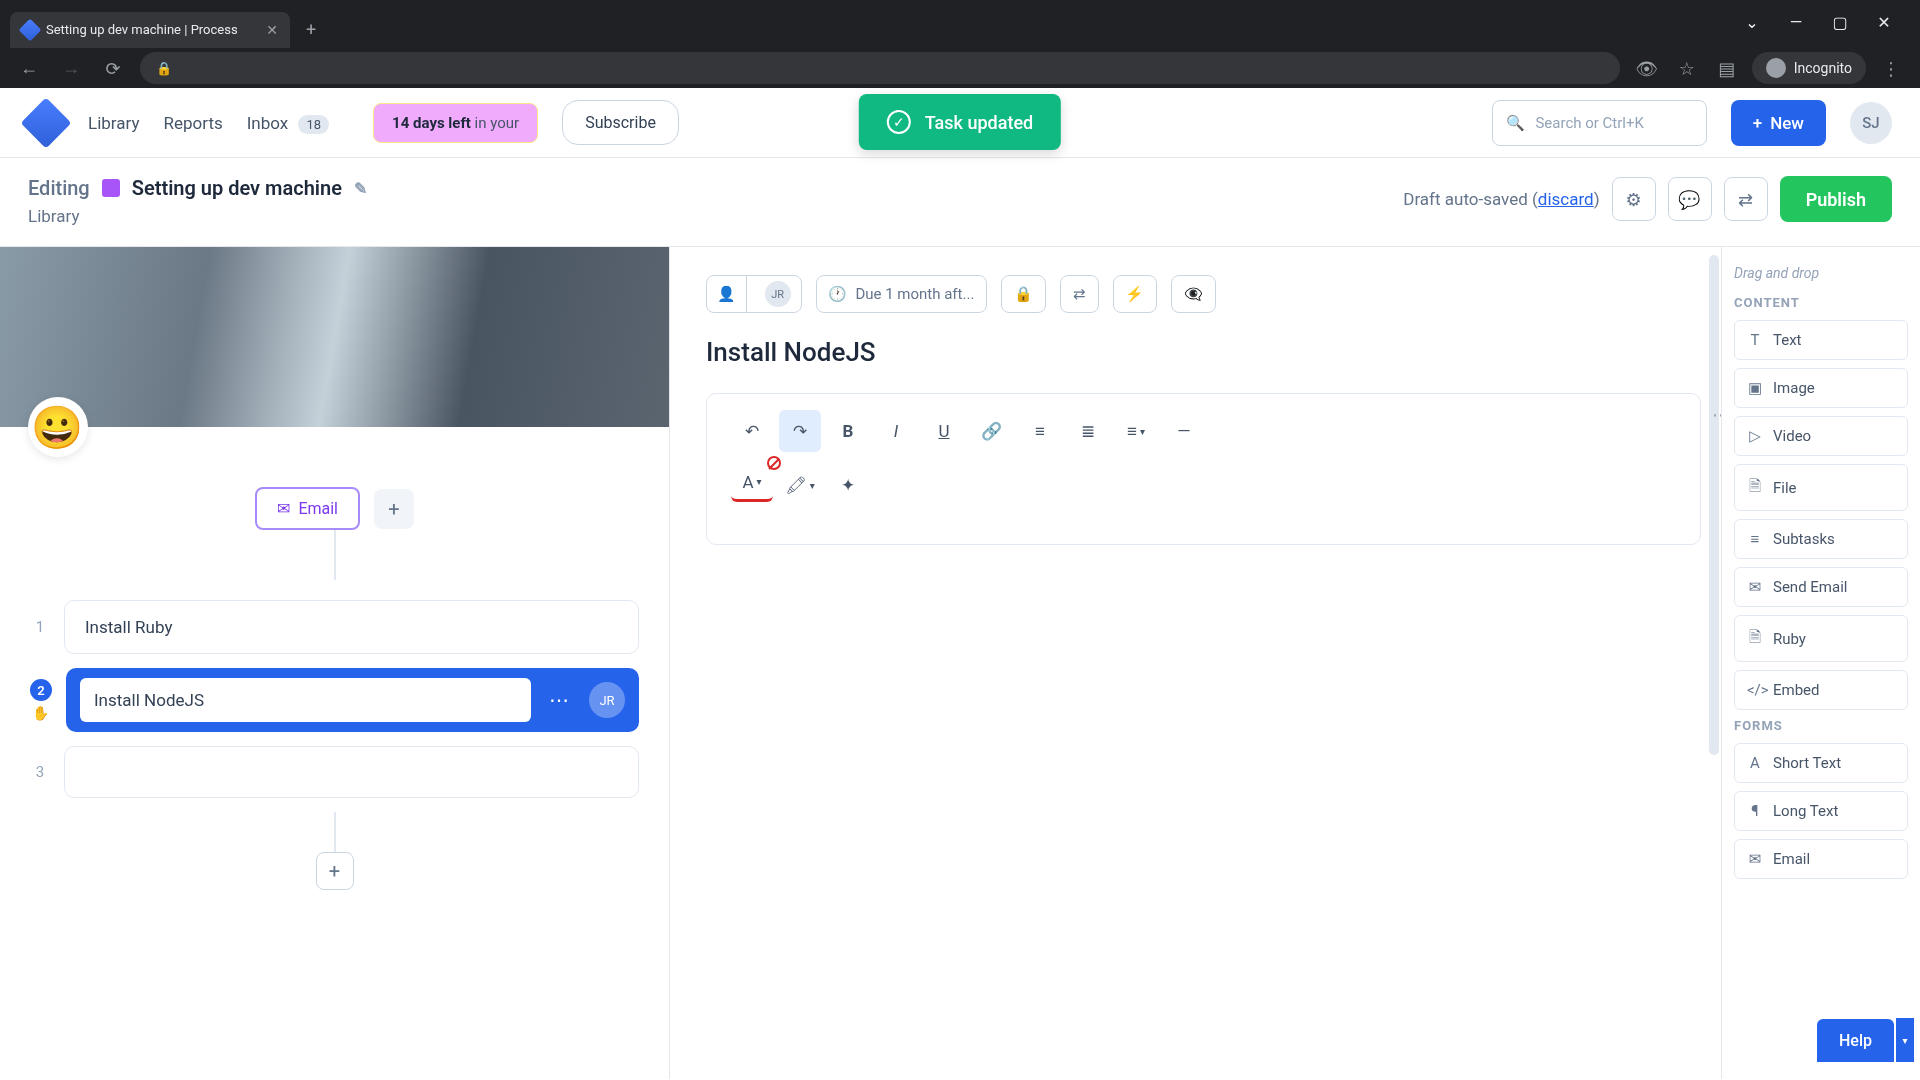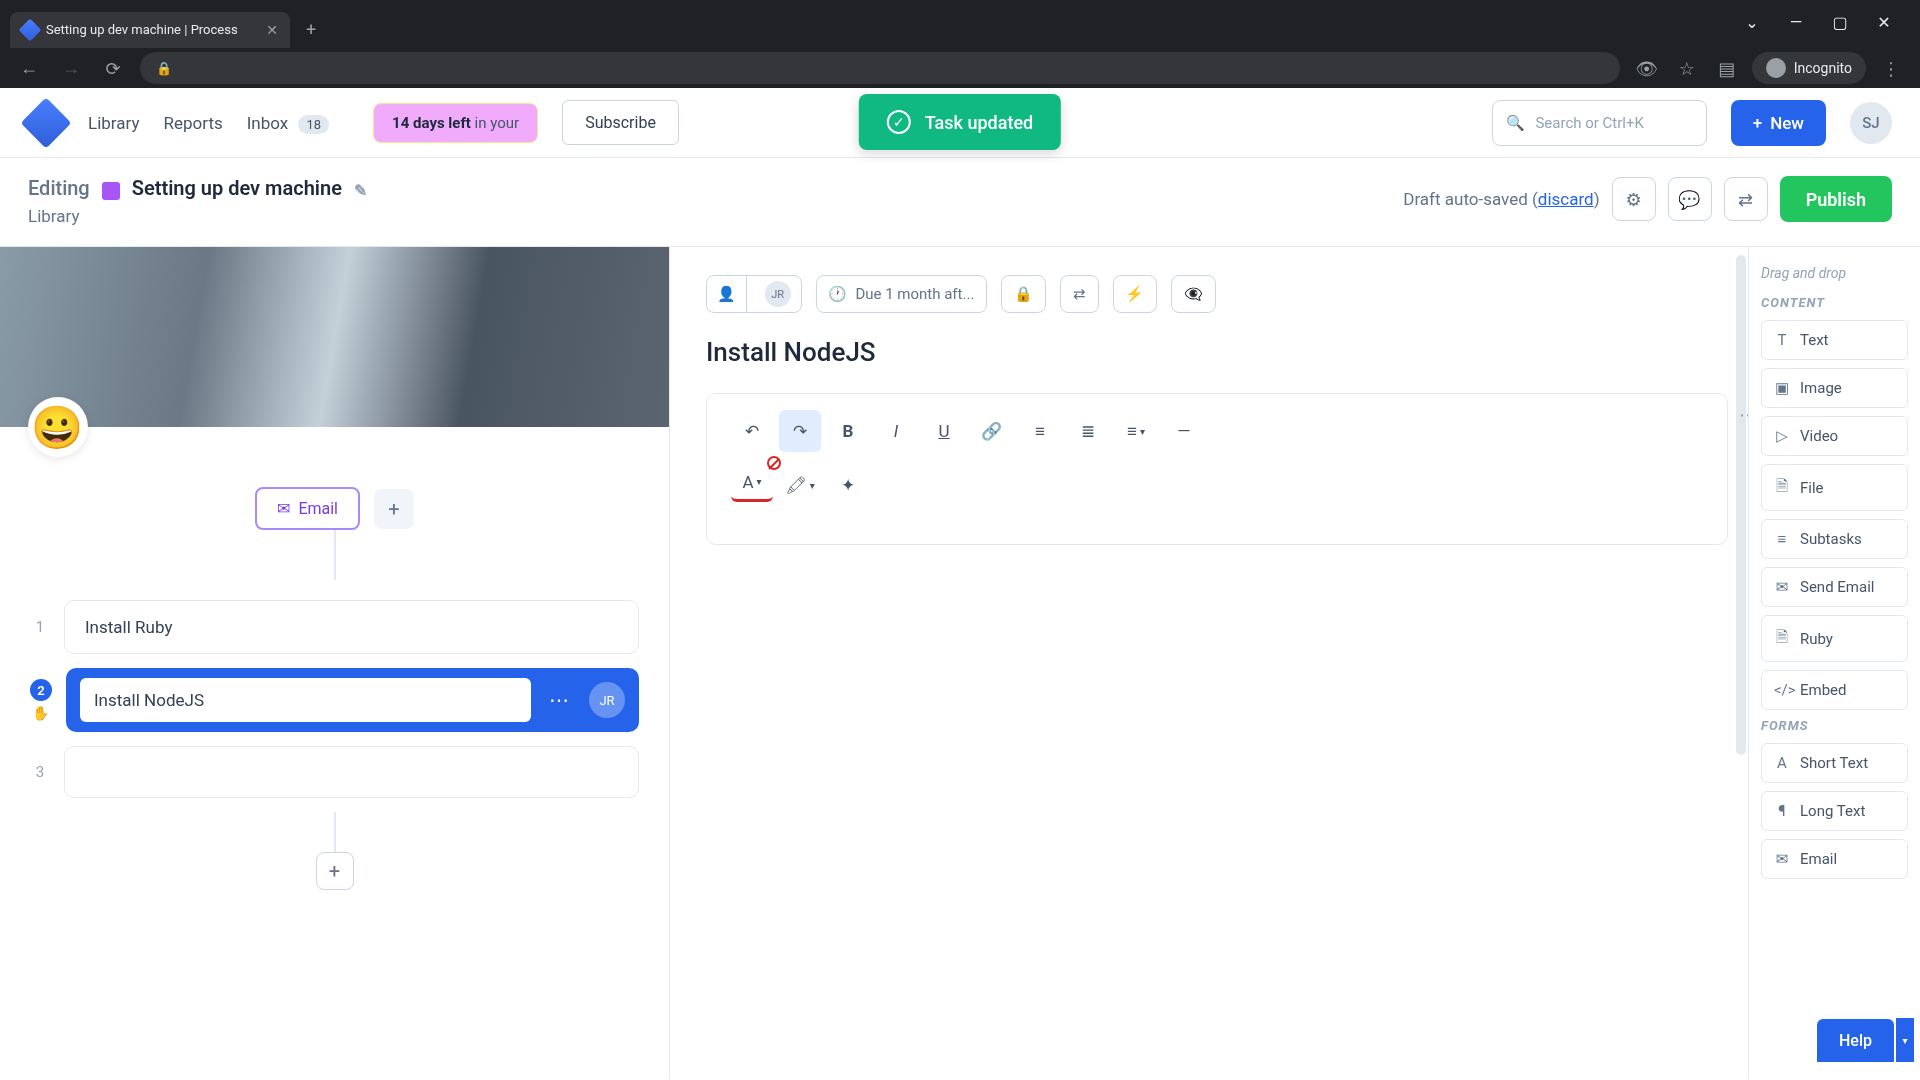--- a/index.html
+++ b/index.html
@@ -27,33 +27,33 @@
 .incognito-badge { background: #35363a; border-radius: 20px; padding: 6px 14px; display: flex; align-items: center; gap: 8px; font-size: 14px; }
 .incog-icon { width: 20px; height: 20px; background: #9aa0a6; border-radius: 50%; position: relative; }
 
 
 .app-bar { height: 70px; background: #fff; display: flex; align-items: center; padding: 0 28px; gap: 24px; border-bottom: 1px solid #e5e7eb; }
 .logo { width: 36px; height: 36px; background: linear-gradient(135deg, #4a7eff, #2e5fd8); transform: rotate(45deg); border-radius: 4px; }
 .nav-link { font-size: 17px; color: #475569; cursor: pointer; }
 .inbox-badge { background: #e2e8f0; color: #475569; font-size: 13px; padding: 2px 8px; border-radius: 10px; margin-left: 6px; }
 .trial-banner { background: #f0abfc; border: 1px solid #fde68a; border-radius: 8px; padding: 10px 18px; font-size: 15px; color: #475569; margin-left: 20px; }
 .trial-banner b { color: #1e293b; }
-.subscribe-btn { background: #fff; border: 1px solid #cbd5e1; border-radius: 6px; padding: 12px 22px; font-size: 16px; color: #334155; cursor: pointer; }
+.subscribe-btn { background: #fff; border: 1px solid #cbd5e1; border-radius: 16px; padding: 12px 22px; font-size: 16px; color: #334155; cursor: pointer; }
 .search-box { border: 1px solid #cbd5e1; border-radius: 8px; height: 46px; width: 215px; display: flex; align-items: center; padding: 0 14px; gap: 10px; color: #94a3b8; font-size: 15px; margin-left: auto; }
 .new-btn { background: #2563eb; color: #fff; border-radius: 8px; height: 46px; padding: 0 22px; display: flex; align-items: center; gap: 8px; font-size: 17px; font-weight: 500; cursor: pointer; }
 .avatar { width: 42px; height: 42px; border-radius: 50%; background: #e2e8f0; color: #64748b; display: flex; align-items: center; justify-content: center; font-size: 15px; font-weight: 500; }
 
 
 .toast { position: absolute; top: 94px; left: 50%; transform: translateX(-50%); background: #10b981; color: #fff; padding: 16px 28px; border-radius: 8px; display: flex; align-items: center; gap: 14px; font-size: 18px; font-weight: 500; z-index: 100; box-shadow: 0 4px 12px rgba(0,0,0,.15); }
 .toast-check { width: 24px; height: 24px; border: 2px solid #fff; border-radius: 50%; display: flex; align-items: center; justify-content: center; font-size: 14px; }
 
 
 .edit-header { background: #fff; padding: 18px 28px 20px; border-bottom: 1px solid #e5e7eb; display: flex; align-items: flex-start; }
 .edit-left { flex: 1; }
-.edit-title-row { display: flex; align-items: flex-end; gap: 12px; font-size: 20px; color: #1e293b; font-weight: 600; }
+.edit-title-row { display: flex; align-items: center; gap: 12px; font-size: 20px; color: #1e293b; font-weight: 600; }
 .edit-title-row .label { color: #64748b; font-weight: 500; }
 .edit-title-row .wf-icon { width: 18px; height: 18px; background: #a855f7; border-radius: 3px; display: inline-block; }
 .pencil { color: #94a3b8; font-size: 16px; cursor: pointer; }
 .breadcrumb { color: #64748b; font-size: 17px; margin-top: 6px; }
 .edit-right { display: flex; align-items: center; gap: 12px; }
 .autosave { color: #64748b; font-size: 17px; margin-left: 12px; }
 .autosave a { color: #2563eb; text-decoration: underline; cursor: pointer; }
 .icon-btn { width: 44px; height: 44px; border: 1px solid #cbd5e1; border-radius: 8px; display: flex; align-items: center; justify-content: center; color: #64748b; cursor: pointer; font-size: 18px; }
 .publish-btn { background: #22c55e; color: #fff; border-radius: 8px; height: 46px; padding: 0 26px; font-size: 18px; font-weight: 600; cursor: pointer; display: flex; align-items: center; }
 
@@ -95,23 +95,23 @@
 .editor-dots { position: absolute; right: -30px; top: 10px; color: #94a3b8; font-size: 18px; cursor: pointer; }
 .toolbar { display: flex; flex-wrap: wrap; gap: 6px; padding: 0 24px 14px; }
 .tbtn { width: 42px; height: 42px; border-radius: 6px; display: flex; align-items: center; justify-content: center; color: #475569; cursor: pointer; font-size: 17px; }
 .tbtn.active { background: #e0edff; }
 .tbtn.with-caret::after { content: "▾"; font-size: 10px; margin-left: 3px; }
 .no-drop { position: absolute; top: 62px; left: 60px; width: 14px; height: 14px; border: 2px solid #dc2626; border-radius: 50%; }
 .no-drop::after { content: ""; position: absolute; width: 2px; height: 14px; background: #dc2626; top: -1px; left: 4px; transform: rotate(45deg); }
 .editor-body { margin: 8px 24px 0; padding: 18px; border: 1px solid #e2e8f0; border-radius: 8px; min-height: 140px; font-size: 17px; color: #334155; }
 
 
-.side-panel { width: 172px; padding: 18px 12px; border-left: 1px solid #e5e7eb; overflow-y: auto; position: relative; }
+.side-panel { width: 199px; padding: 18px 12px; border-left: 1px solid #e5e7eb; overflow-y: auto; position: relative; }
 .panel-hint { color: #94a3b8; font-size: 14px; font-style: italic; margin-bottom: 14px; }
-.panel-section { color: #94a3b8; font-size: 13px; font-weight: 700; letter-spacing: 1px; margin: 8px 0 10px; font-style: italic; }
+.panel-section { color: #94a3b8; font-size: 13px; font-weight: 700; letter-spacing: 1px; margin: 8px 0 10px; }
 .panel-item { border: 1px solid #e2e8f0; background: #fff; border-radius: 6px; padding: 10px 12px; display: flex; align-items: center; gap: 10px; color: #475569; font-size: 15px; margin-bottom: 8px; cursor: grab; }
 .panel-item .ico { width: 16px; text-align: center; color: #64748b; }
 
 
 .help-btn { position: absolute; bottom: 18px; right: 26px; background: #2563eb; color: #fff; padding: 12px 22px; border-radius: 6px 6px 0 0; font-size: 16px; font-weight: 500; cursor: pointer; z-index: 50; }
 .help-caret { position: absolute; bottom: 18px; right: 6px; width: 18px; height: 44px; background: #2563eb; display: flex; align-items: center; justify-content: center; color: #fff; font-size: 10px; cursor: pointer; z-index: 50; }
 
 .scrollbar-hint { position: absolute; right: 2px; width: 10px; background: #e2e8f0; border-radius: 5px; }
 </style>
 </head>

